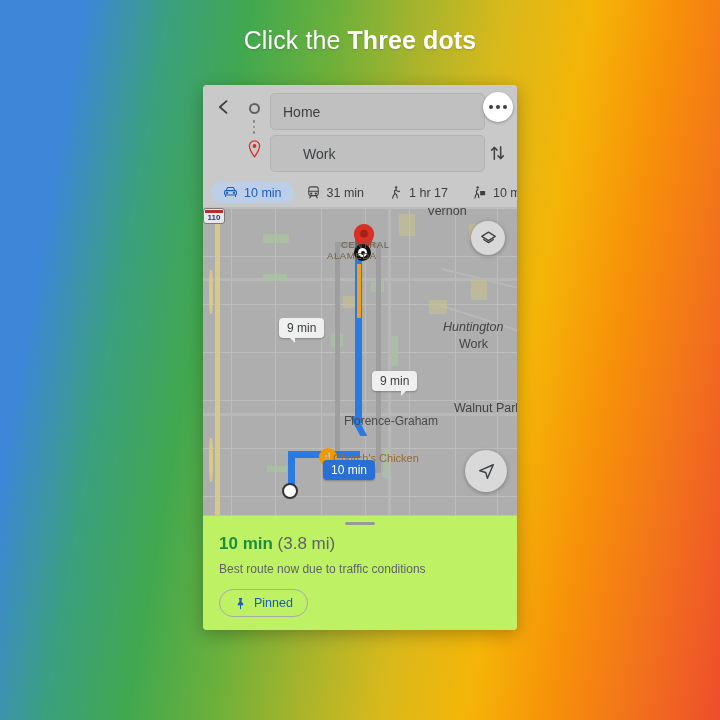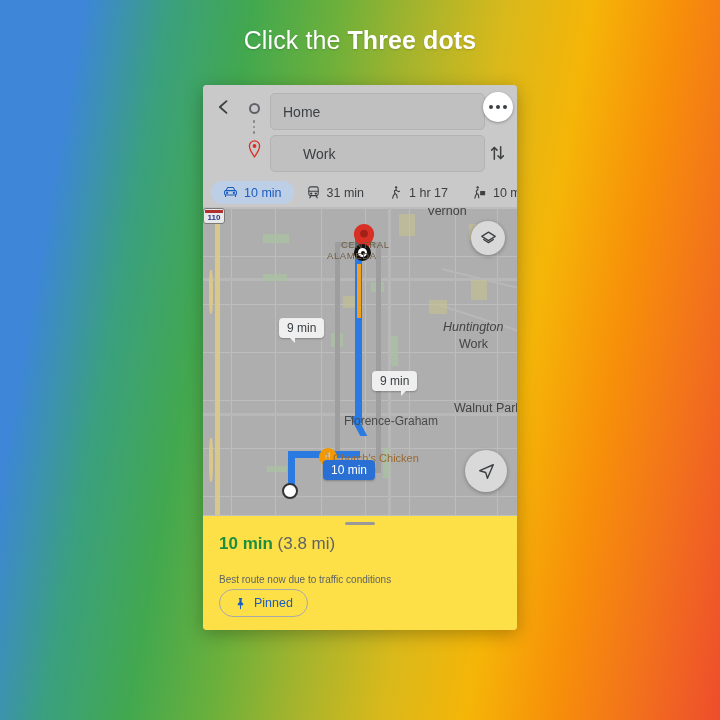--- a/index.html
+++ b/index.html
@@ -250,21 +250,21 @@
     display: flex; align-items: center; justify-content: center;
     color: #3c4043;
   }
   #layers-fab { right: 12px; top: 13px; width: 34px; height: 34px; }
   #navigate-fab { right: 10px; top: 242px; width: 42px; height: 42px; }
 
   
   .sheet {
     position: relative;
     height: 115px;
-    background: #fde047;
+    background: #bef264;
     padding: 14px 16px 4px 16px;
     border-top: 1px solid #c0c0c0;
   }
   .grabber {
     position: absolute; left: 50%; top: 6px;
     transform: translateX(-50%);
     width: 30px; height: 3px;
     border-radius: 2px;
     background: #999;
   }
@@ -272,22 +272,22 @@
     font-size: 17px;
     color: #3c4043;
     margin-top: 4px;
   }
   .eta-line .eta {
     color: #1e8e3e;
     font-weight: bold;
   }
   .eta-line .dist { color: #5f6368; }
   .subtext {
-    margin-top: 20px;
-    font-size: 10px;
+    margin-top: 8px;
+    font-size: 12px;
     color: #5f6368;
   }
   .actions {
     position: absolute;
     left: 16px; right: 16px; bottom: 13px;
     display: flex; align-items: center; justify-content: space-between;
     gap: 8px;
   }
   .btn {
     display: flex; align-items: center; justify-content: center;

